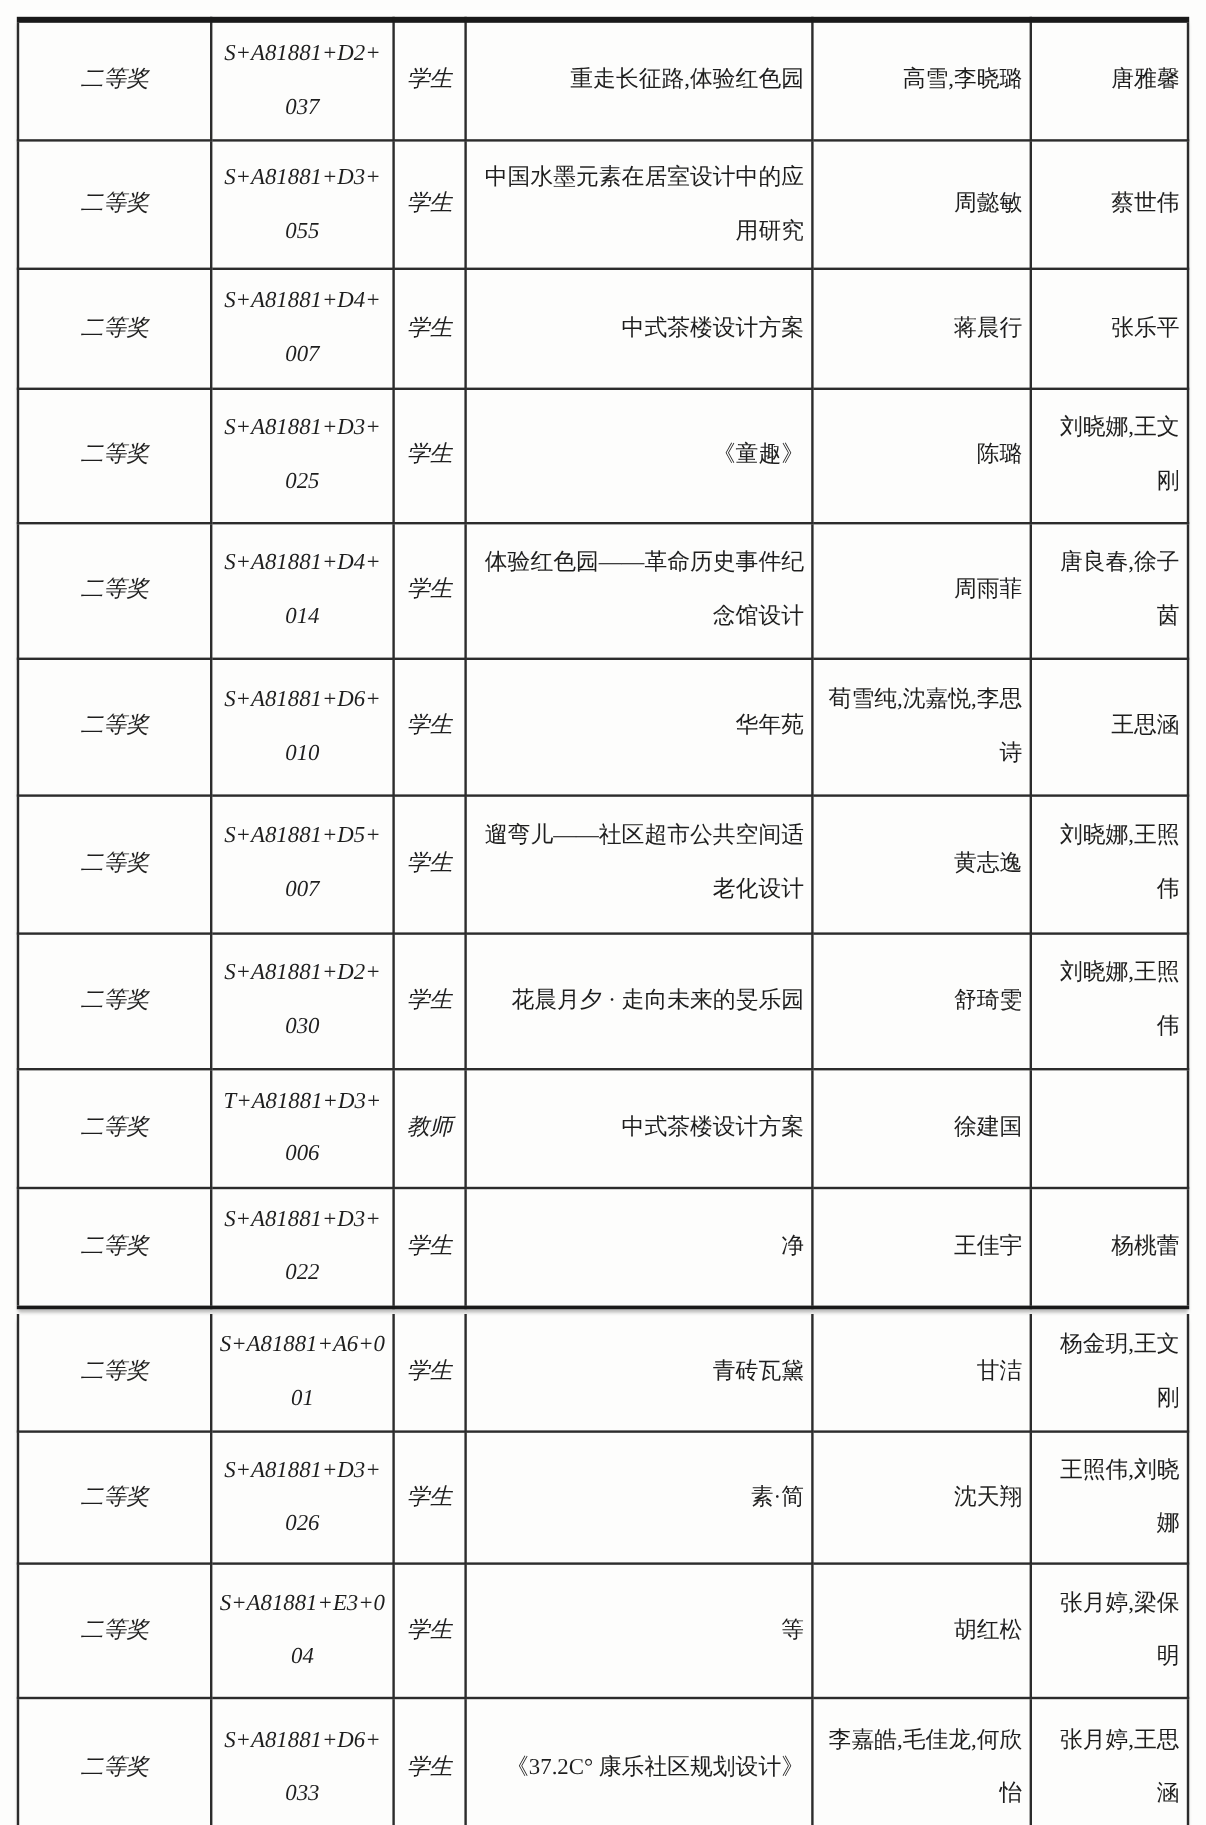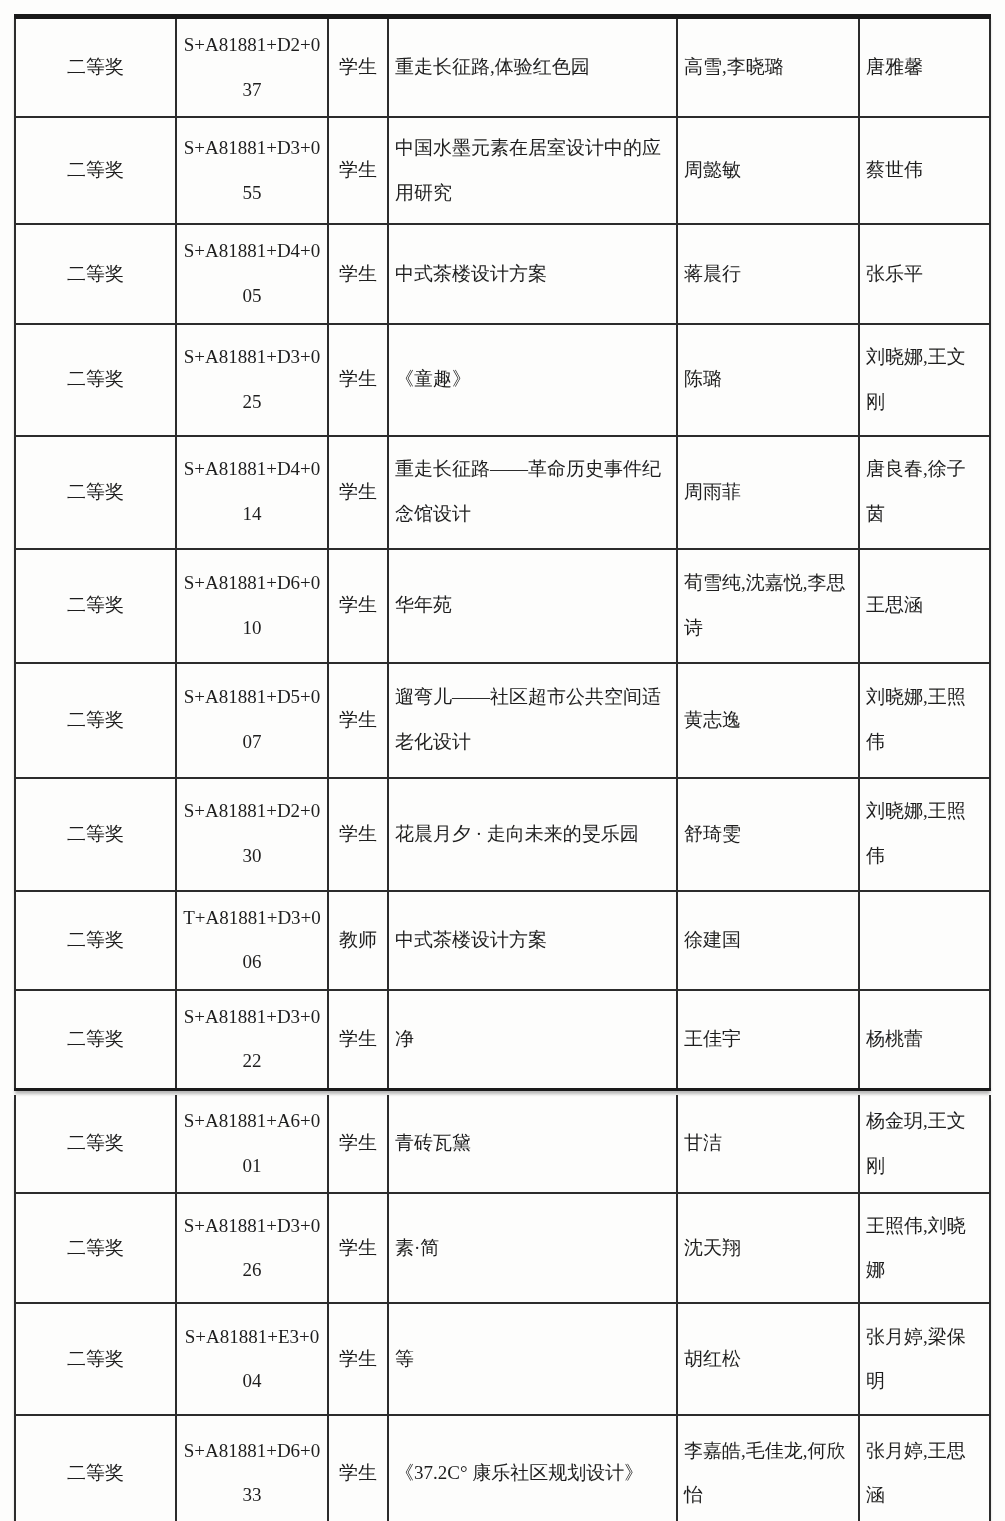--- a/index.html
+++ b/index.html
@@ -11,22 +11,22 @@
   table.awards{
     border-collapse:collapse;table-layout:fixed;width:975px;margin-left:14px;
   }
   table.awards td{
     border:2px solid #2c2c2c;
     font-size:19px;line-height:2.35;
     vertical-align:middle;overflow:hidden;
     padding:4px 6px;
     word-break:break-all;
   }
-  td.c-award, td.c-code, td.c-role{text-align:center;}
-  td.c-title, td.c-authors, td.c-advisors{text-align:left;padding-left:17px;padding-right:9px;}
+  td.c-award, td.c-code, td.c-role{text-align:center;font-style:italic;}
+  td.c-title, td.c-authors, td.c-advisors{text-align:right;padding-left:17px;padding-right:9px;}
   
   .seg1{
     margin-top:14px;
     border-top:5px solid #1a1a1a;
     border-bottom:3px solid #1a1a1a;
     box-shadow:0 4px 3px -1px rgba(0,0,0,0.28);
   }
   .seg1 tr:first-child td{border-top:none;}
   .seg1 tr:last-child td{border-bottom:none;}
   
@@ -64,39 +64,39 @@
       <tr style="height:107px">
         <td class="c-award">二等奖</td>
         <td class="c-code">S+A81881+D3+055</td>
         <td class="c-role">学生</td>
         <td class="c-title">中国水墨元素在居室设计中的应用研究</td>
         <td class="c-authors">周懿敏</td>
         <td class="c-advisors">蔡世伟</td>
       </tr>
       <tr style="height:83px">
         <td class="c-award">二等奖</td>
-        <td class="c-code">S+A81881+D4+005</td>
+        <td class="c-code">S+A81881+D4+007</td>
         <td class="c-role">学生</td>
         <td class="c-title">中式茶楼设计方案</td>
         <td class="c-authors">蒋晨行</td>
         <td class="c-advisors">张乐平</td>
       </tr>
       <tr style="height:112px">
         <td class="c-award">二等奖</td>
         <td class="c-code">S+A81881+D3+025</td>
         <td class="c-role">学生</td>
         <td class="c-title">《童趣》</td>
         <td class="c-authors">陈璐</td>
         <td class="c-advisors">刘晓娜,王文刚</td>
       </tr>
       <tr style="height:113px">
         <td class="c-award">二等奖</td>
         <td class="c-code">S+A81881+D4+014</td>
         <td class="c-role">学生</td>
-        <td class="c-title">重走长征路——革命历史事件纪念馆设计</td>
+        <td class="c-title">体验红色园——革命历史事件纪念馆设计</td>
         <td class="c-authors">周雨菲</td>
         <td class="c-advisors">唐良春,徐子茵</td>
       </tr>
       <tr style="height:114px">
         <td class="c-award">二等奖</td>
         <td class="c-code">S+A81881+D6+010</td>
         <td class="c-role">学生</td>
         <td class="c-title">华年苑</td>
         <td class="c-authors">荀雪纯,沈嘉悦,李思诗</td>
         <td class="c-advisors">王思涵</td>

